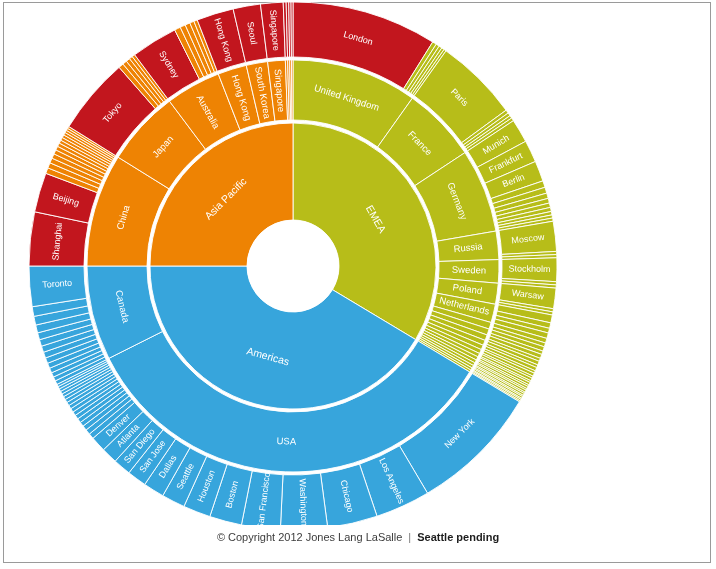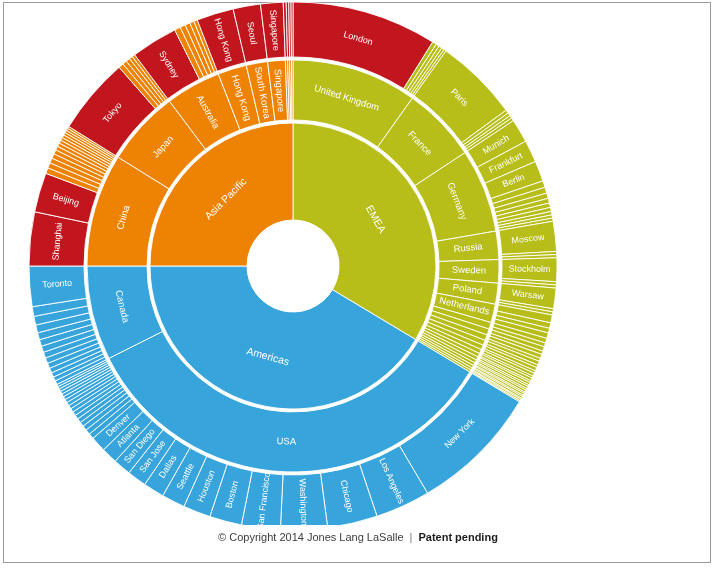--- a/index.html
+++ b/index.html
@@ -306,16 +306,16 @@
           <text x="262.1402187024125" y="92.7265920625295" class="seg-label l2" transform="rotate(79.90157480314963 262.1402187024125 92.7265920625295)">South Korea</text>
           <text x="251.53216888136674" y="33.163858084024014" class="seg-label l3" transform="rotate(79.90157480314963 251.53216888136674 33.163858084024014)">Seoul</text>
           <text x="278.8657019394753" y="90.56847028445472" class="seg-label l2" transform="rotate(85.3937007874016 278.8657019394753 90.56847028445472)">Singapore</text>
           <text x="274.00703698116996" y="30.263881944736028" class="seg-label l3" transform="rotate(85.3937007874016 274.00703698116996 30.263881944736028)">Singapore</text>
         </g>
       <circle id="hub" cx="293" cy="266" r="46" fill="#ffffff"></circle>
     </svg>
   </div>
 
   <div id="footer">
-    <span class="copy">© Copyright 2014 Jones Lang LaSalle</span><span class="sep">|</span><span class="patent">Patent pending</span>
+    <span class="copy">© Copyright 2012 Jones Lang LaSalle</span><span class="sep">|</span><span class="patent">Seattle pending</span>
   </div>
 
 </div>
 
 </body></html>

